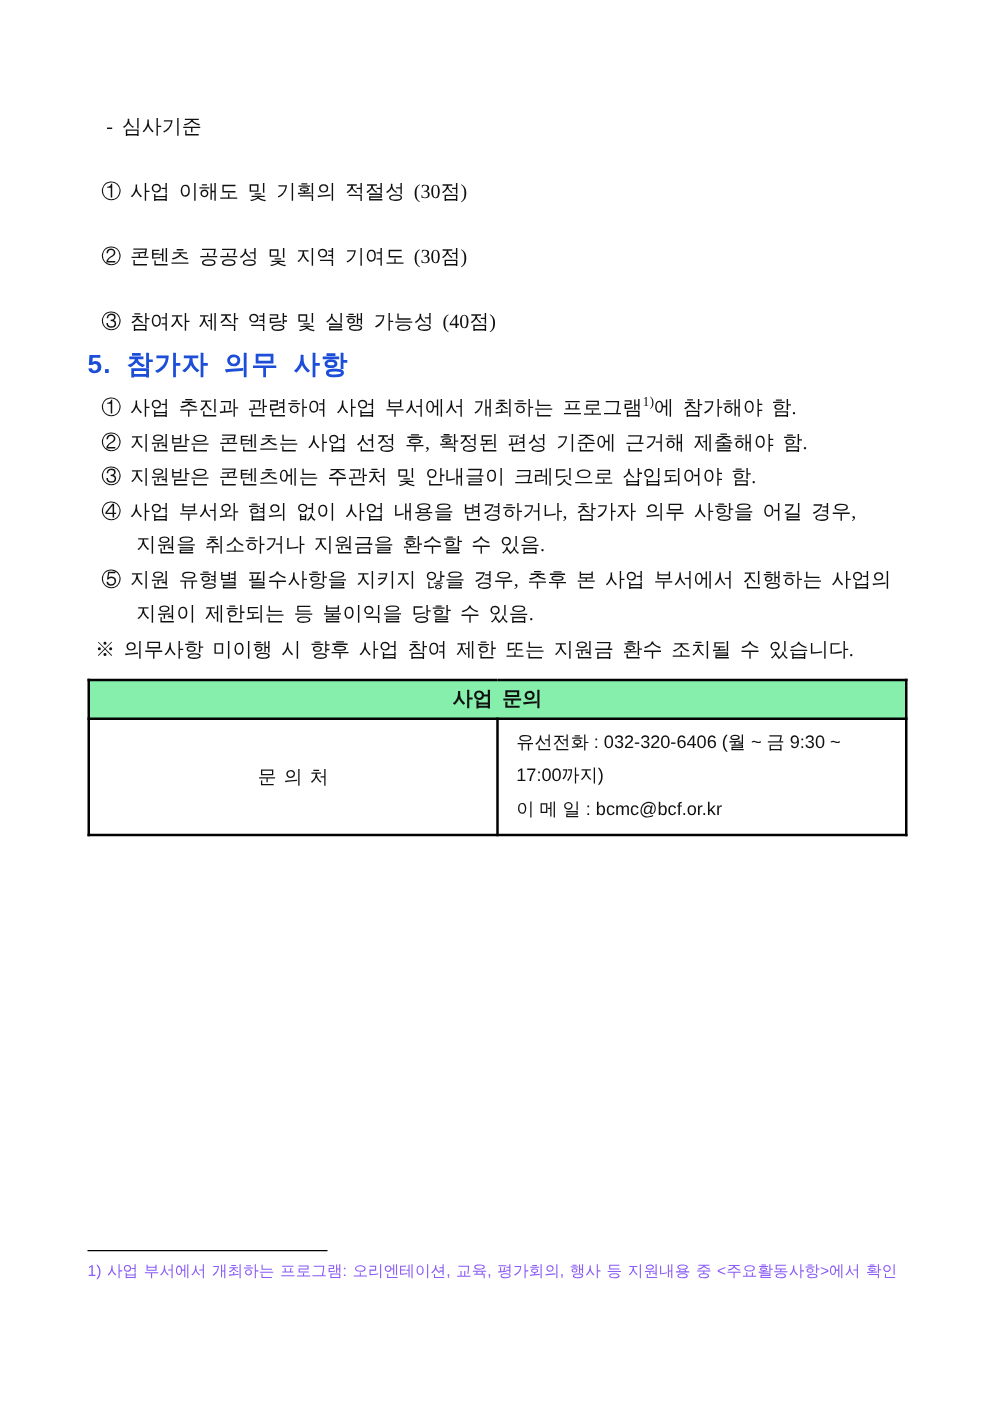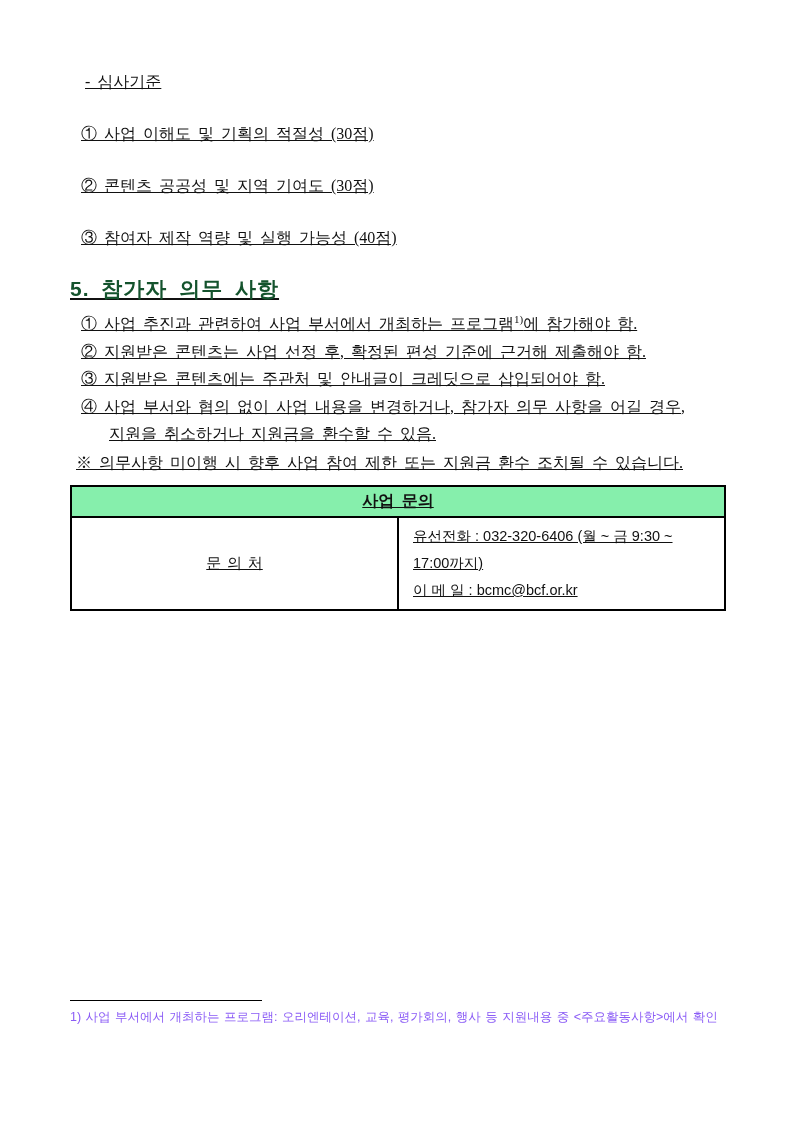--- a/index.html
+++ b/index.html
@@ -11,36 +11,35 @@
   .page {
     position: relative;
     width: 793px;
     height: 1121px;
     background: #ffffff;
     overflow: hidden;
   }
   .content {
     position: absolute;
     left: 70px;
-    top: 68px;
+    top: 88px;
     width: 662px;
-    text-decoration: underline;
   }
   .criteria-block { font-size: 16px; line-height: 28px; word-spacing: 3px; }
   .criteria-label { padding-left: 15px; }
   .criteria-item { padding-left: 11px; margin-top: 24px; }
   .section-heading {
-    margin-top: 22px;
+    margin-top: 5px;
     font-family: "Liberation Sans", "DejaVu Sans", sans-serif;
     font-size: 21px;
     font-weight: bold;
     line-height: 30px;
     word-spacing: 5px;
     letter-spacing: 1px;
-    color: #14532d;
+    color: #1d4ed8;
   }
   .obligations { margin-top: 6px; font-size: 16px; line-height: 27.5px; word-spacing: 3px; }
   .obligation-item {
     padding-left: 39px;
     text-indent: -28px;
     white-space: pre-line;
   }
   .obligation-item sup { font-size: 11px; line-height: 0; }
   .obligation-note {
     margin-top: 1px;
@@ -112,20 +111,22 @@
     </div>
 
     <div class="section-heading">5. 참가자 의무 사항</div>
 
     <div class="obligations">
       <div class="obligation-item"><span>① 사업 추진과 관련하여 사업 부서에서 개최하는 프로그램</span><sup>1)</sup><span>에 참가해야 함.</span></div>
       <div class="obligation-item">② 지원받은 콘텐츠는 사업 선정 후, 확정된 편성 기준에 근거해 제출해야 함.</div>
       <div class="obligation-item">③ 지원받은 콘텐츠에는 주관처 및 안내글이 크레딧으로 삽입되어야 함.</div>
       <div class="obligation-item">④ 사업 부서와 협의 없이 사업 내용을 변경하거나, 참가자 의무 사항을 어길 경우,
 지원을 취소하거나 지원금을 환수할 수 있음.</div>
+      <div class="obligation-item">⑤ 지원 유형별 필수사항을 지키지 않을 경우, 추후 본 사업 부서에서 진행하는 사업의
+지원이 제한되는 등 불이익을 당할 수 있음.</div>
     </div>
 
     <div class="obligation-note">※ 의무사항 미이행 시 향후 사업 참여 제한 또는 지원금 환수 조치될 수 있습니다.</div>
 
     <table class="inquiry-table">
       <tbody>
         <tr>
           <th colspan="2" style="background-color: #86efac;">사업 문의</th>
         </tr>
         <tr>

